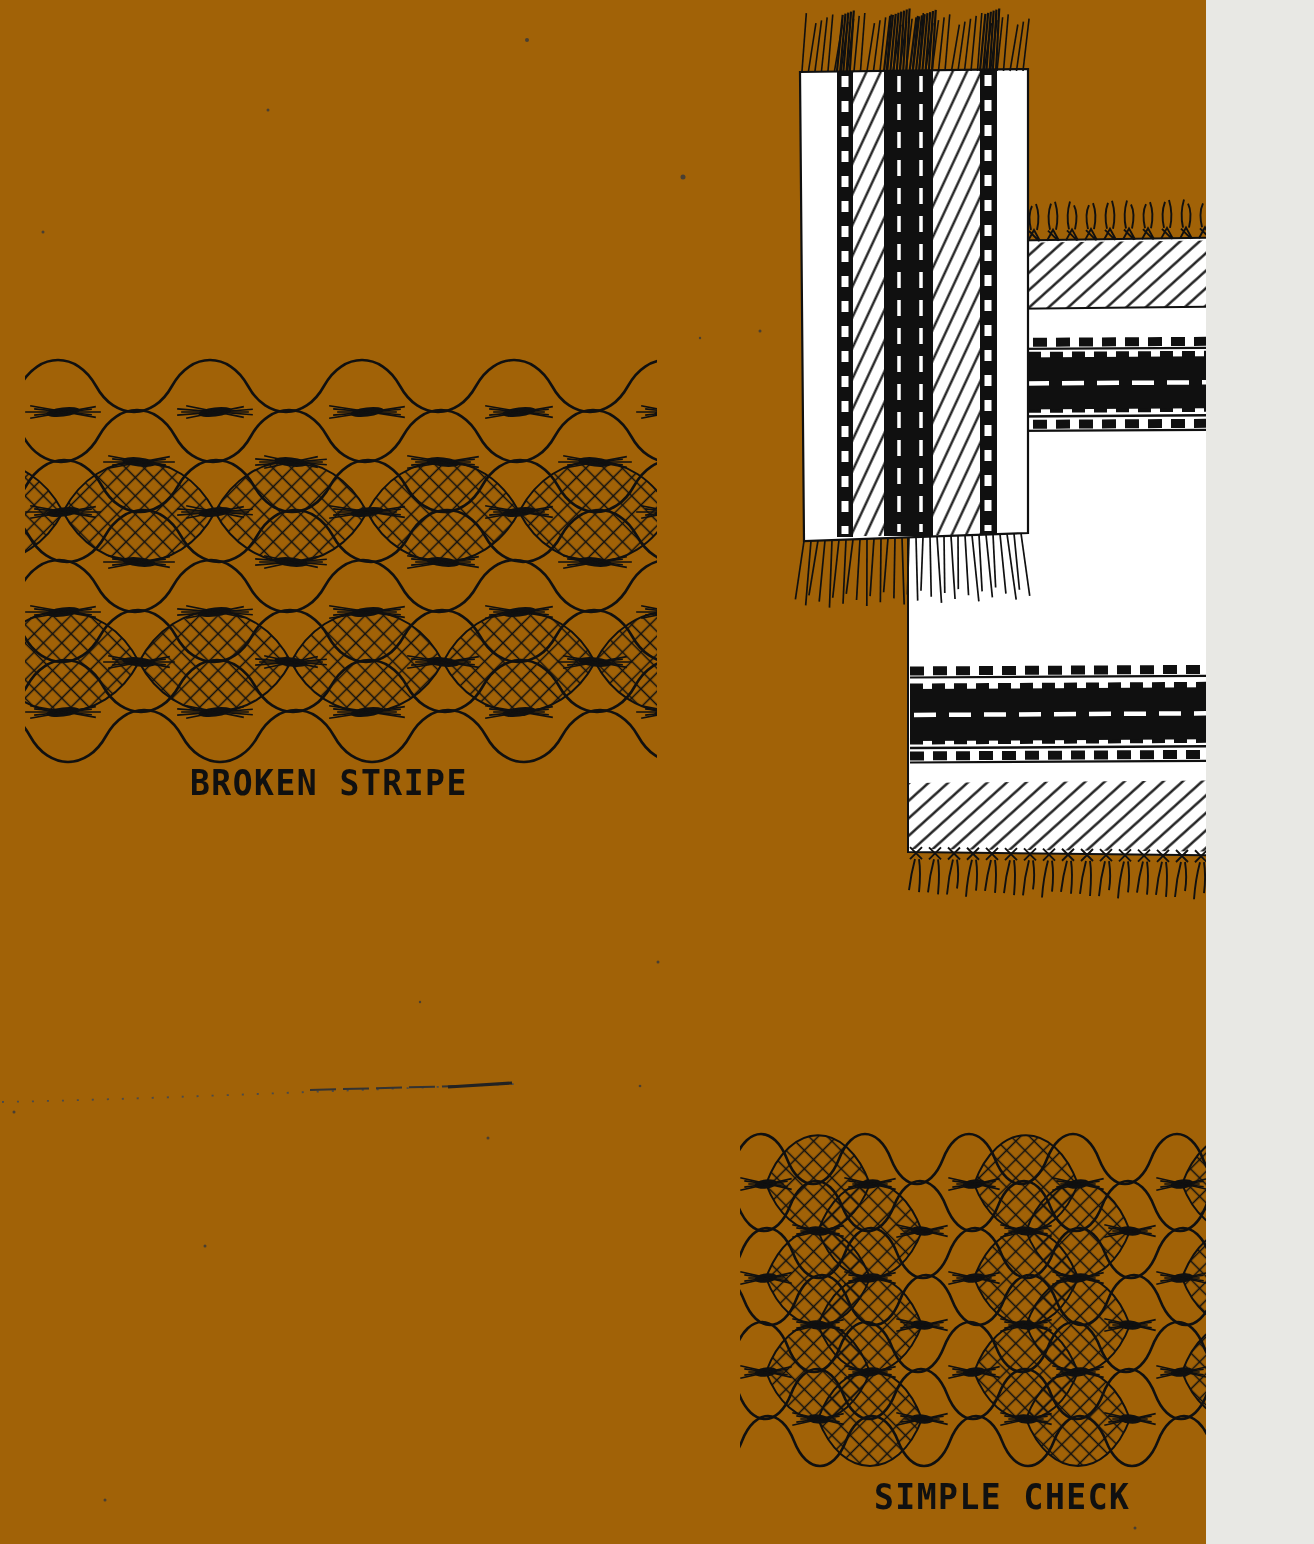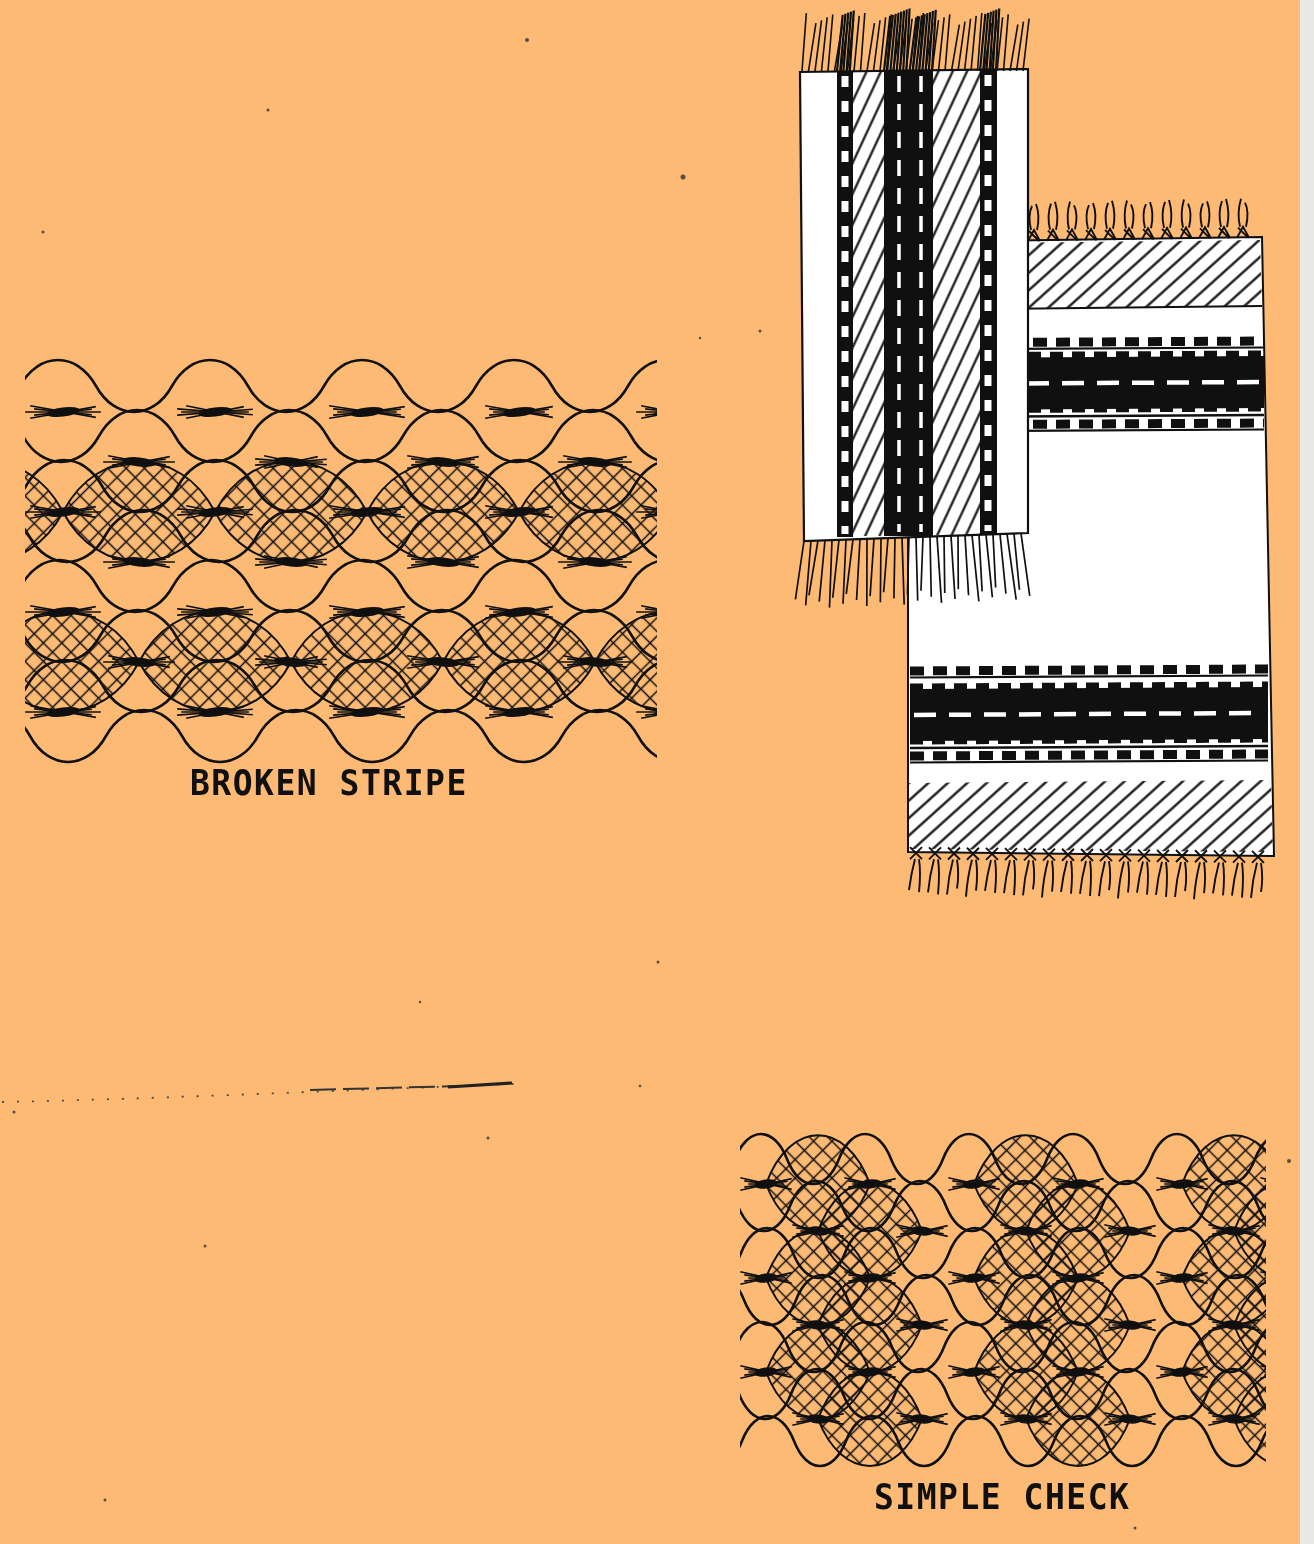--- a/index.html
+++ b/index.html
@@ -1,19 +1,19 @@
 <!DOCTYPE html>
 <html><head>
 <meta charset="utf-8">
 <style>
   html,body{margin:0;padding:0;background:#e8e8e4;}
   .page{
     position:relative;
-    width:1300px;height:1544px;
-    background:#fdba74;
+    width:1206px;height:1544px;
+    background:#a16207;
     overflow:hidden;
     font-family:"DejaVu Sans Mono","Liberation Mono",monospace;
     text-decoration:underline;
   }
   .page svg{position:absolute;display:block;pointer-events:none;}
   .caption{
     position:absolute;
     font-weight:bold;
     font-size:33px;
     letter-spacing:1.5px;

